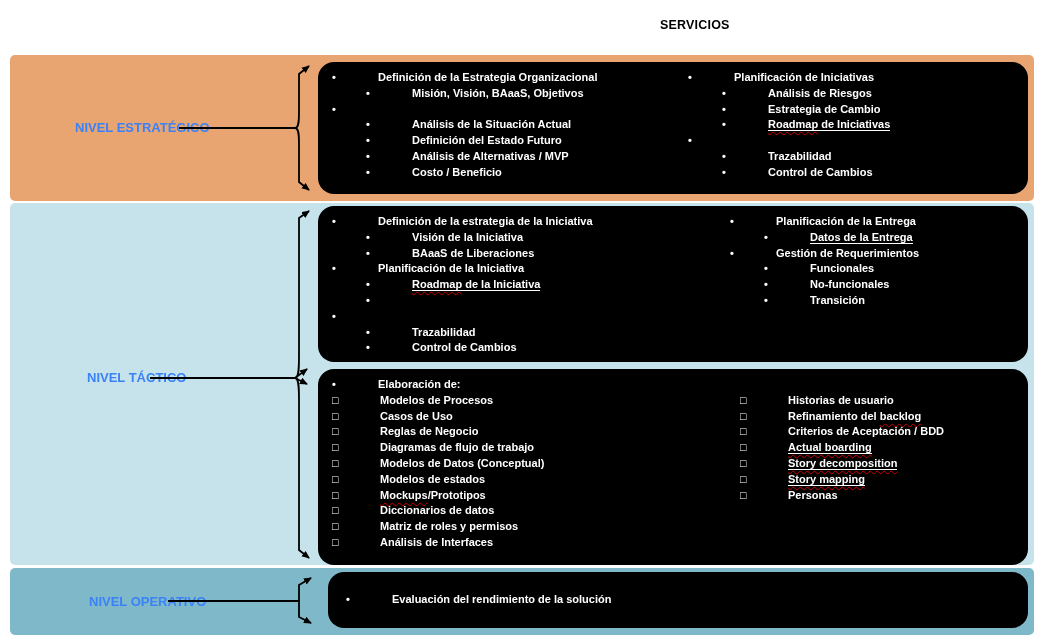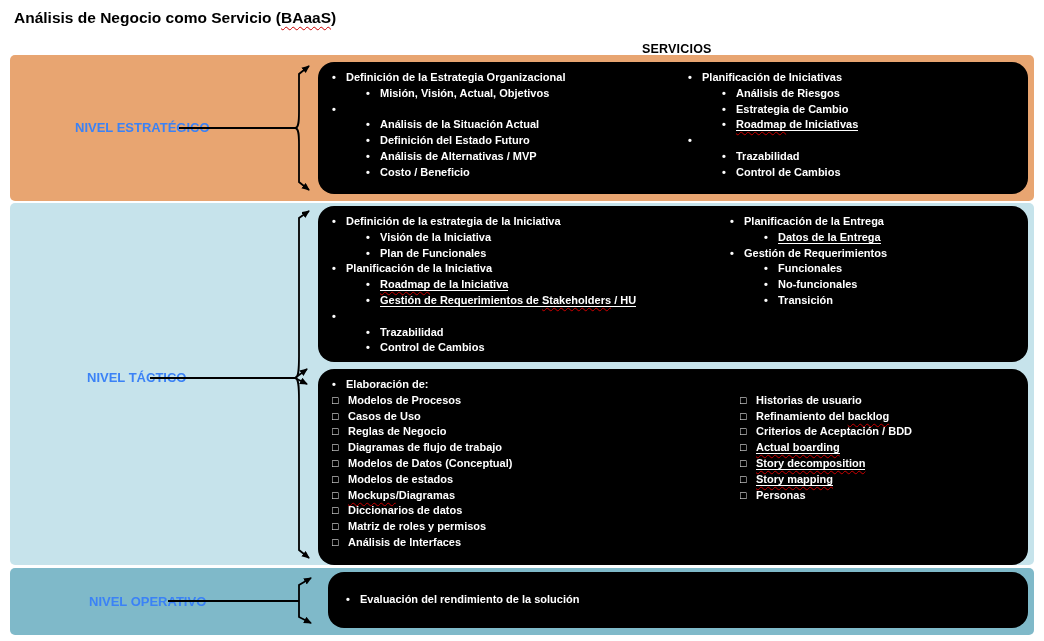--- a/index.html
+++ b/index.html
@@ -1,21 +1,21 @@
 <!DOCTYPE html>
 <html><head>
 <meta charset="utf-8">
 <style>
   * { margin:0; padding:0; box-sizing:border-box; }
   html,body { background:#fff; }
   body { font-family:"Liberation Sans", sans-serif; }
   .page { position:relative; width:1044px; height:641px; background:#fff; overflow:hidden; }
 
   .title { position:absolute; left:14px; top:9px; font-size:15.5px; font-weight:bold; color:#000; }
-  .services-header { position:absolute; left:642px; top:18px; font-size:12.5px; font-weight:bold; color:#000; letter-spacing:.2px;margin-top:24px; }
+  .services-header { position:absolute; left:660px; top:18px; font-size:12.5px; font-weight:bold; color:#000; letter-spacing:.2px; }
 
   .band { position:absolute; left:10px; width:1024px; border-radius:5px; }
   .band-strategic   { top:55px;  height:146px; background:var(--strategic-band,#E8A571); }
   .band-tactical    { top:203px; height:362px; background:var(--tactical-band,#C6E3EB); }
   .band-operational { top:568px; height:67px;  background:var(--operational-band,#7FB9C9); }
 
   .level-label { position:absolute; font-size:13px; font-weight:bold; color:#3b82f6; white-space:nowrap;padding-left:37px; }
   .label-strategic   { left:38px; top:120px; }
   .label-tactical    { left:50px; top:370px; }
   .label-operational { left:52px; top:594px; }
@@ -35,31 +35,30 @@
   .box-strategic .col-b  { padding-left:12px; }
   .box-tactical-1 .col-a { flex:0 0 398px; }
   .box-tactical-2 .cols  { display:flex; }
   .box-tactical-2 .col-a { flex:0 0 408px; }
   .box-operational .col  { justify-content:center; height:100%; }
 
   .item { display:flex; line-height:15.8px; align-items:baseline; }
   .marker { flex:none; width:14px; }
   .lvl-2 { margin-left:34px; }
   .lvl-c .marker { width:16px; font-size:10.5px; }
-  .txt { min-width:0; }
+  .txt { min-width:0;margin-left:32px; }
 
   .u  { border-bottom:1px solid currentColor; }
   .sq { text-decoration-line:underline; text-decoration-style:wavy; text-decoration-color:var(--squiggle,#C00); text-decoration-thickness:1px; text-underline-offset:2.5px; }
 </style>
 </head>
 <body style="--strategic-band: #E8A571; --tactical-band: #C6E3EB; --operational-band: #7FB9C9; --box-bg: #000000; --box-text: #FFFFFF; --squiggle: #CC0000; --connector: #000000;">
 
 <div class="page">
 
-  <div class="title"><span>Análisis de Negocio como Servicio (</span><span class="sq">BAaaS</span><span>)</span></div>
   <div class="services-header">SERVICIOS</div>
 
   <div class="band band-strategic"></div>
   <div class="band band-tactical"></div>
   <div class="band band-operational"></div>
 
   <div class="level-label label-strategic">NIVEL ESTRATÉGICO</div>
   <div class="level-label label-tactical">NIVEL TÁCTICO</div>
   <div class="level-label label-operational">NIVEL OPERATIVO</div>
 
@@ -87,21 +86,21 @@
   </svg>
 
   <div class="bbox box-strategic">
     <div class="col col-a">
         <div class="item lvl-1">
           <span class="marker">•</span>
           <span class="txt"><span>Definición de la Estrategia Organizacional</span></span>
         </div>
         <div class="item lvl-2">
           <span class="marker">•</span>
-          <span class="txt"><span>Misión, Visión, Actual, Objetivos</span></span>
+          <span class="txt"><span>Misión, Visión, BAaaS, Objetivos</span></span>
         </div>
         <div class="item lvl-1">
           <span class="marker">•</span>
         </div>
         <div class="item lvl-2">
           <span class="marker">•</span>
           <span class="txt"><span>Análisis de la Situación Actual</span></span>
         </div>
         <div class="item lvl-2">
           <span class="marker">•</span>
@@ -152,33 +151,32 @@
         <div class="item lvl-1">
           <span class="marker">•</span>
           <span class="txt"><span>Definición de la estrategia de la Iniciativa</span></span>
         </div>
         <div class="item lvl-2">
           <span class="marker">•</span>
           <span class="txt"><span>Visión de la Iniciativa</span></span>
         </div>
         <div class="item lvl-2">
           <span class="marker">•</span>
-          <span class="txt"><span>Plan de Funcionales</span></span>
+          <span class="txt"><span>BAaaS de Liberaciones</span></span>
         </div>
         <div class="item lvl-1">
           <span class="marker">•</span>
           <span class="txt"><span>Planificación de la Iniciativa</span></span>
         </div>
         <div class="item lvl-2">
           <span class="marker">•</span>
           <span class="txt"><span class="u sq">Roadmap</span><span class="u"> de la Iniciativa</span></span>
         </div>
         <div class="item lvl-2">
           <span class="marker">•</span>
-          <span class="txt"><span class="u">Gestión de Requerimientos de </span><span class="u sq">Stakeholders</span><span class="u"> / HU</span></span>
         </div>
         <div class="item lvl-1">
           <span class="marker">•</span>
         </div>
         <div class="item lvl-2">
           <span class="marker">•</span>
           <span class="txt"><span>Trazabilidad</span></span>
         </div>
         <div class="item lvl-2">
           <span class="marker">•</span>
@@ -241,21 +239,21 @@
           <div class="item lvl-c">
             <span class="marker">□</span>
             <span class="txt"><span>Modelos de Datos (Conceptual)</span></span>
           </div>
           <div class="item lvl-c">
             <span class="marker">□</span>
             <span class="txt"><span>Modelos de estados</span></span>
           </div>
           <div class="item lvl-c">
             <span class="marker">□</span>
-            <span class="txt"><span class="sq">Mockups</span><span>/Diagramas</span></span>
+            <span class="txt"><span class="sq">Mockups</span><span>/Prototipos</span></span>
           </div>
           <div class="item lvl-c">
             <span class="marker">□</span>
             <span class="txt"><span>Diccionarios de datos</span></span>
           </div>
           <div class="item lvl-c">
             <span class="marker">□</span>
             <span class="txt"><span>Matriz de roles y permisos</span></span>
           </div>
           <div class="item lvl-c">

